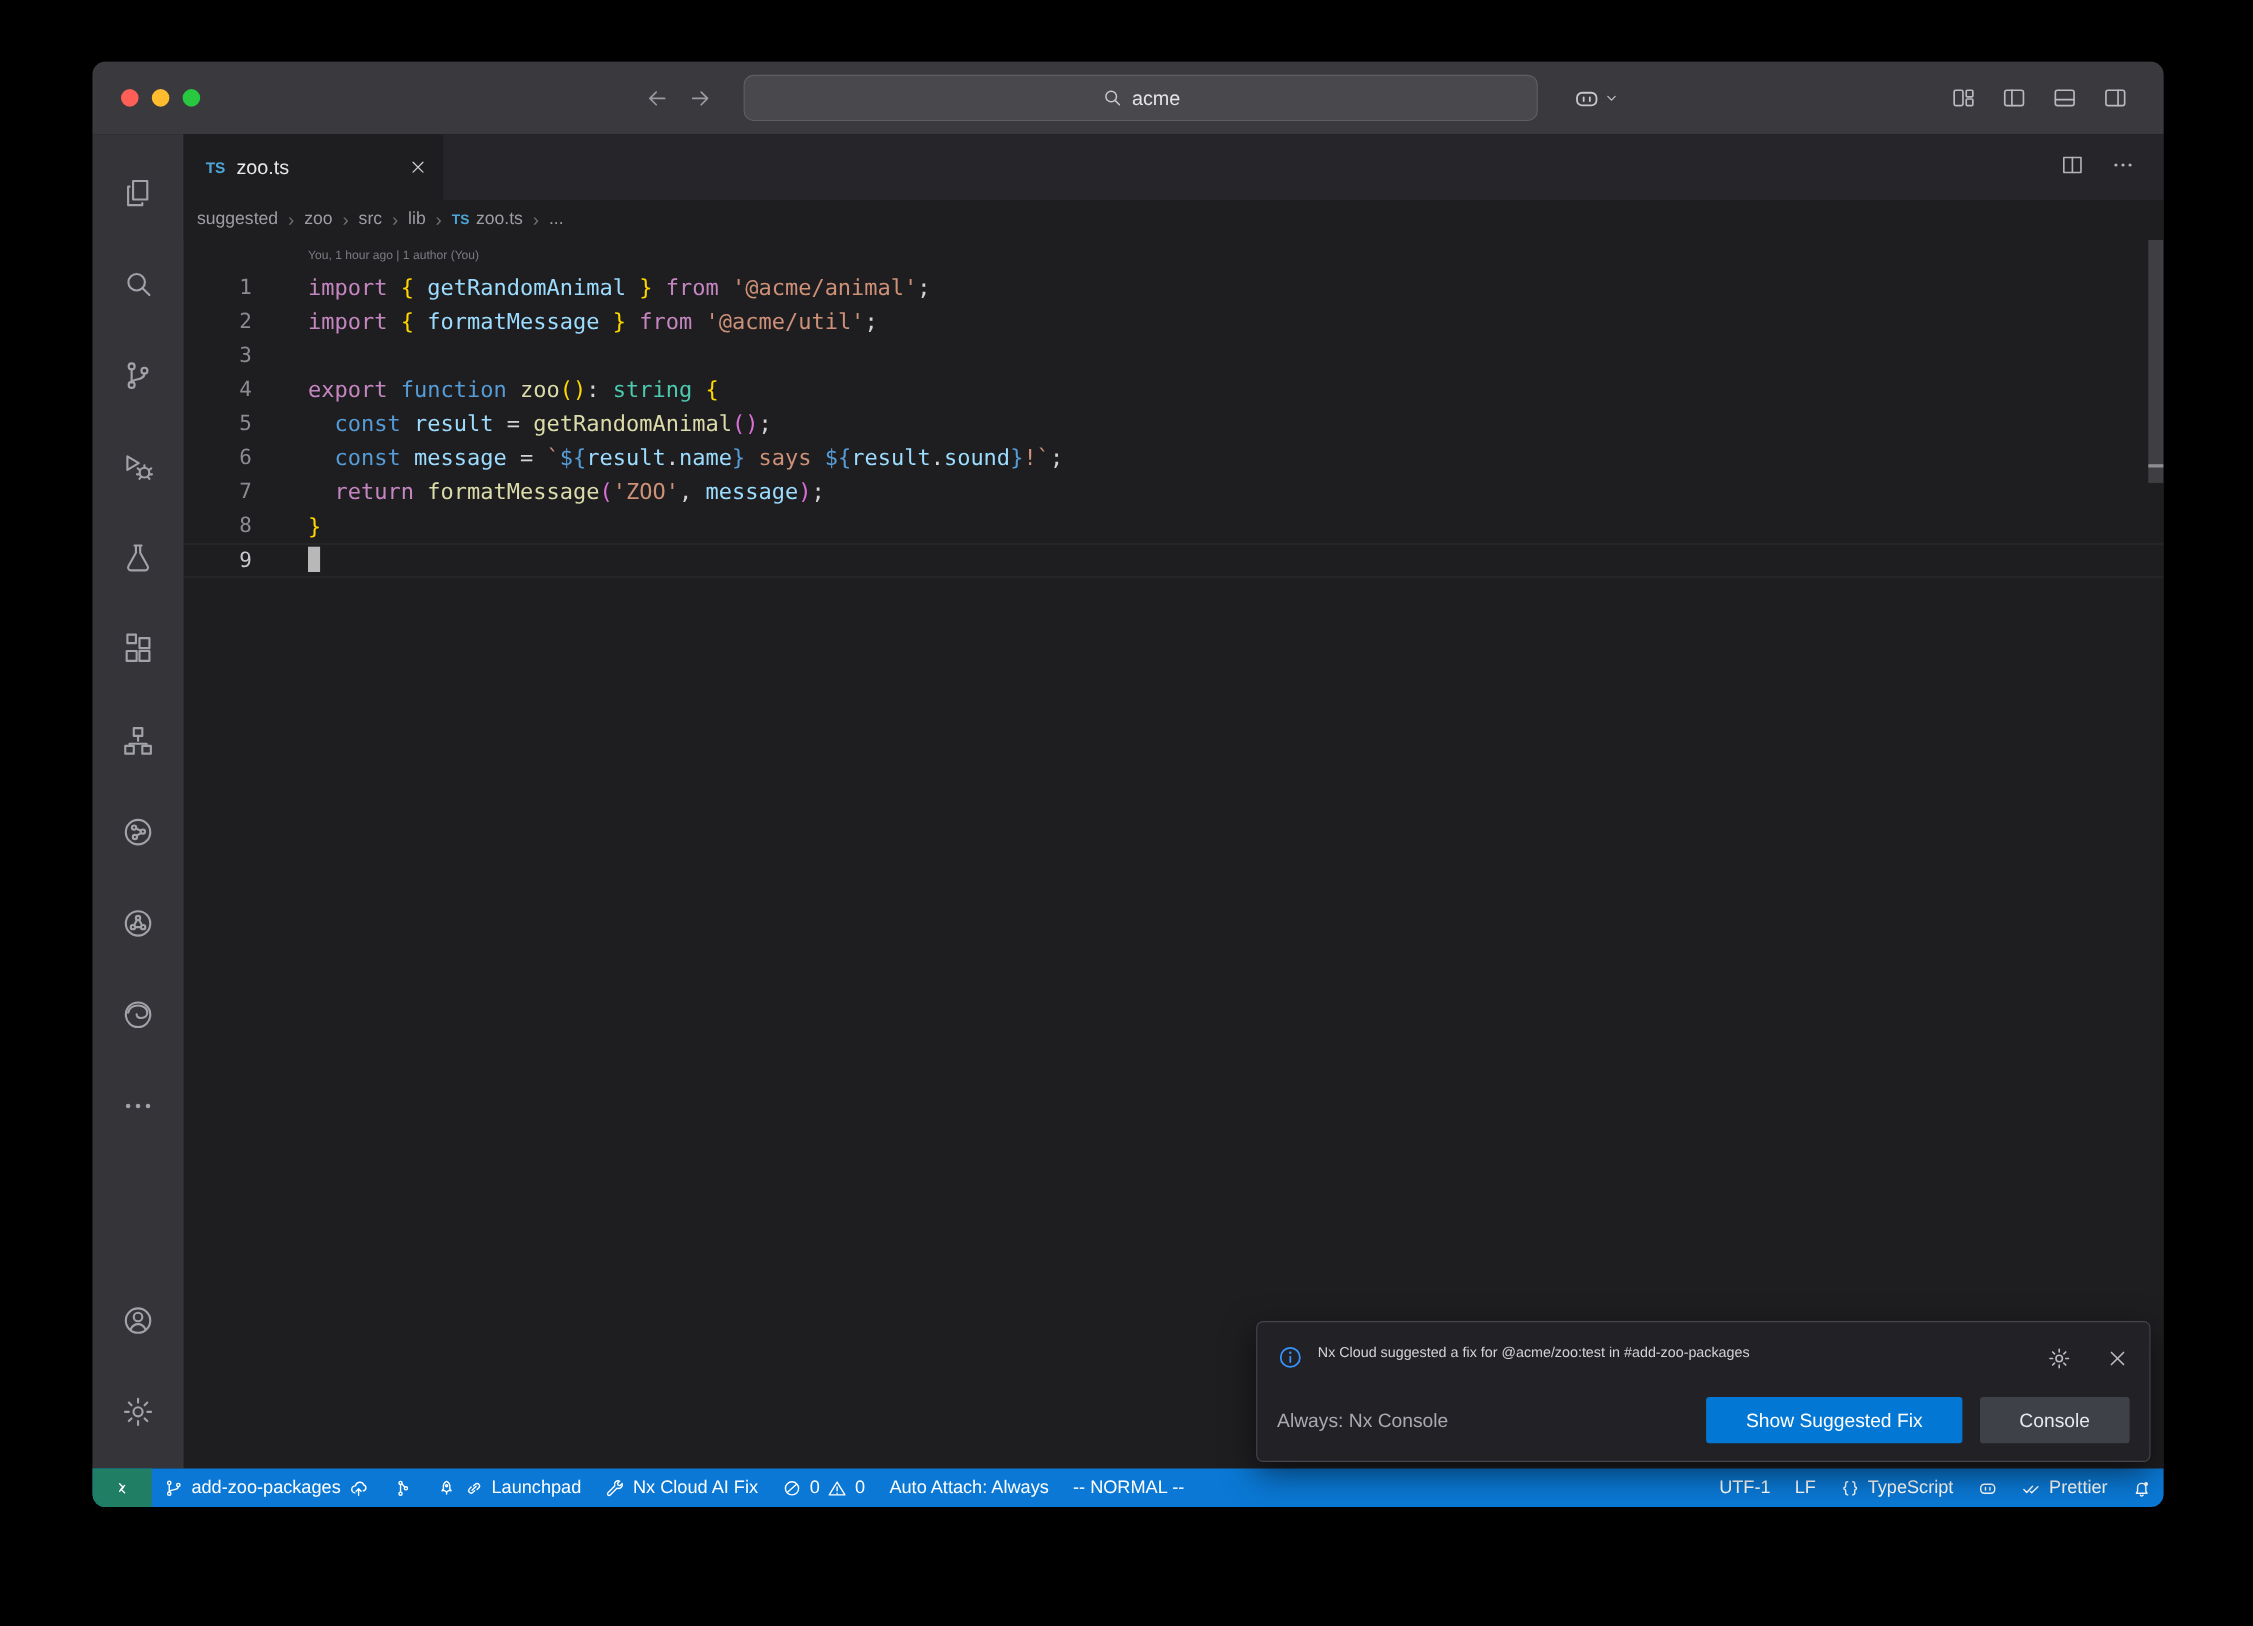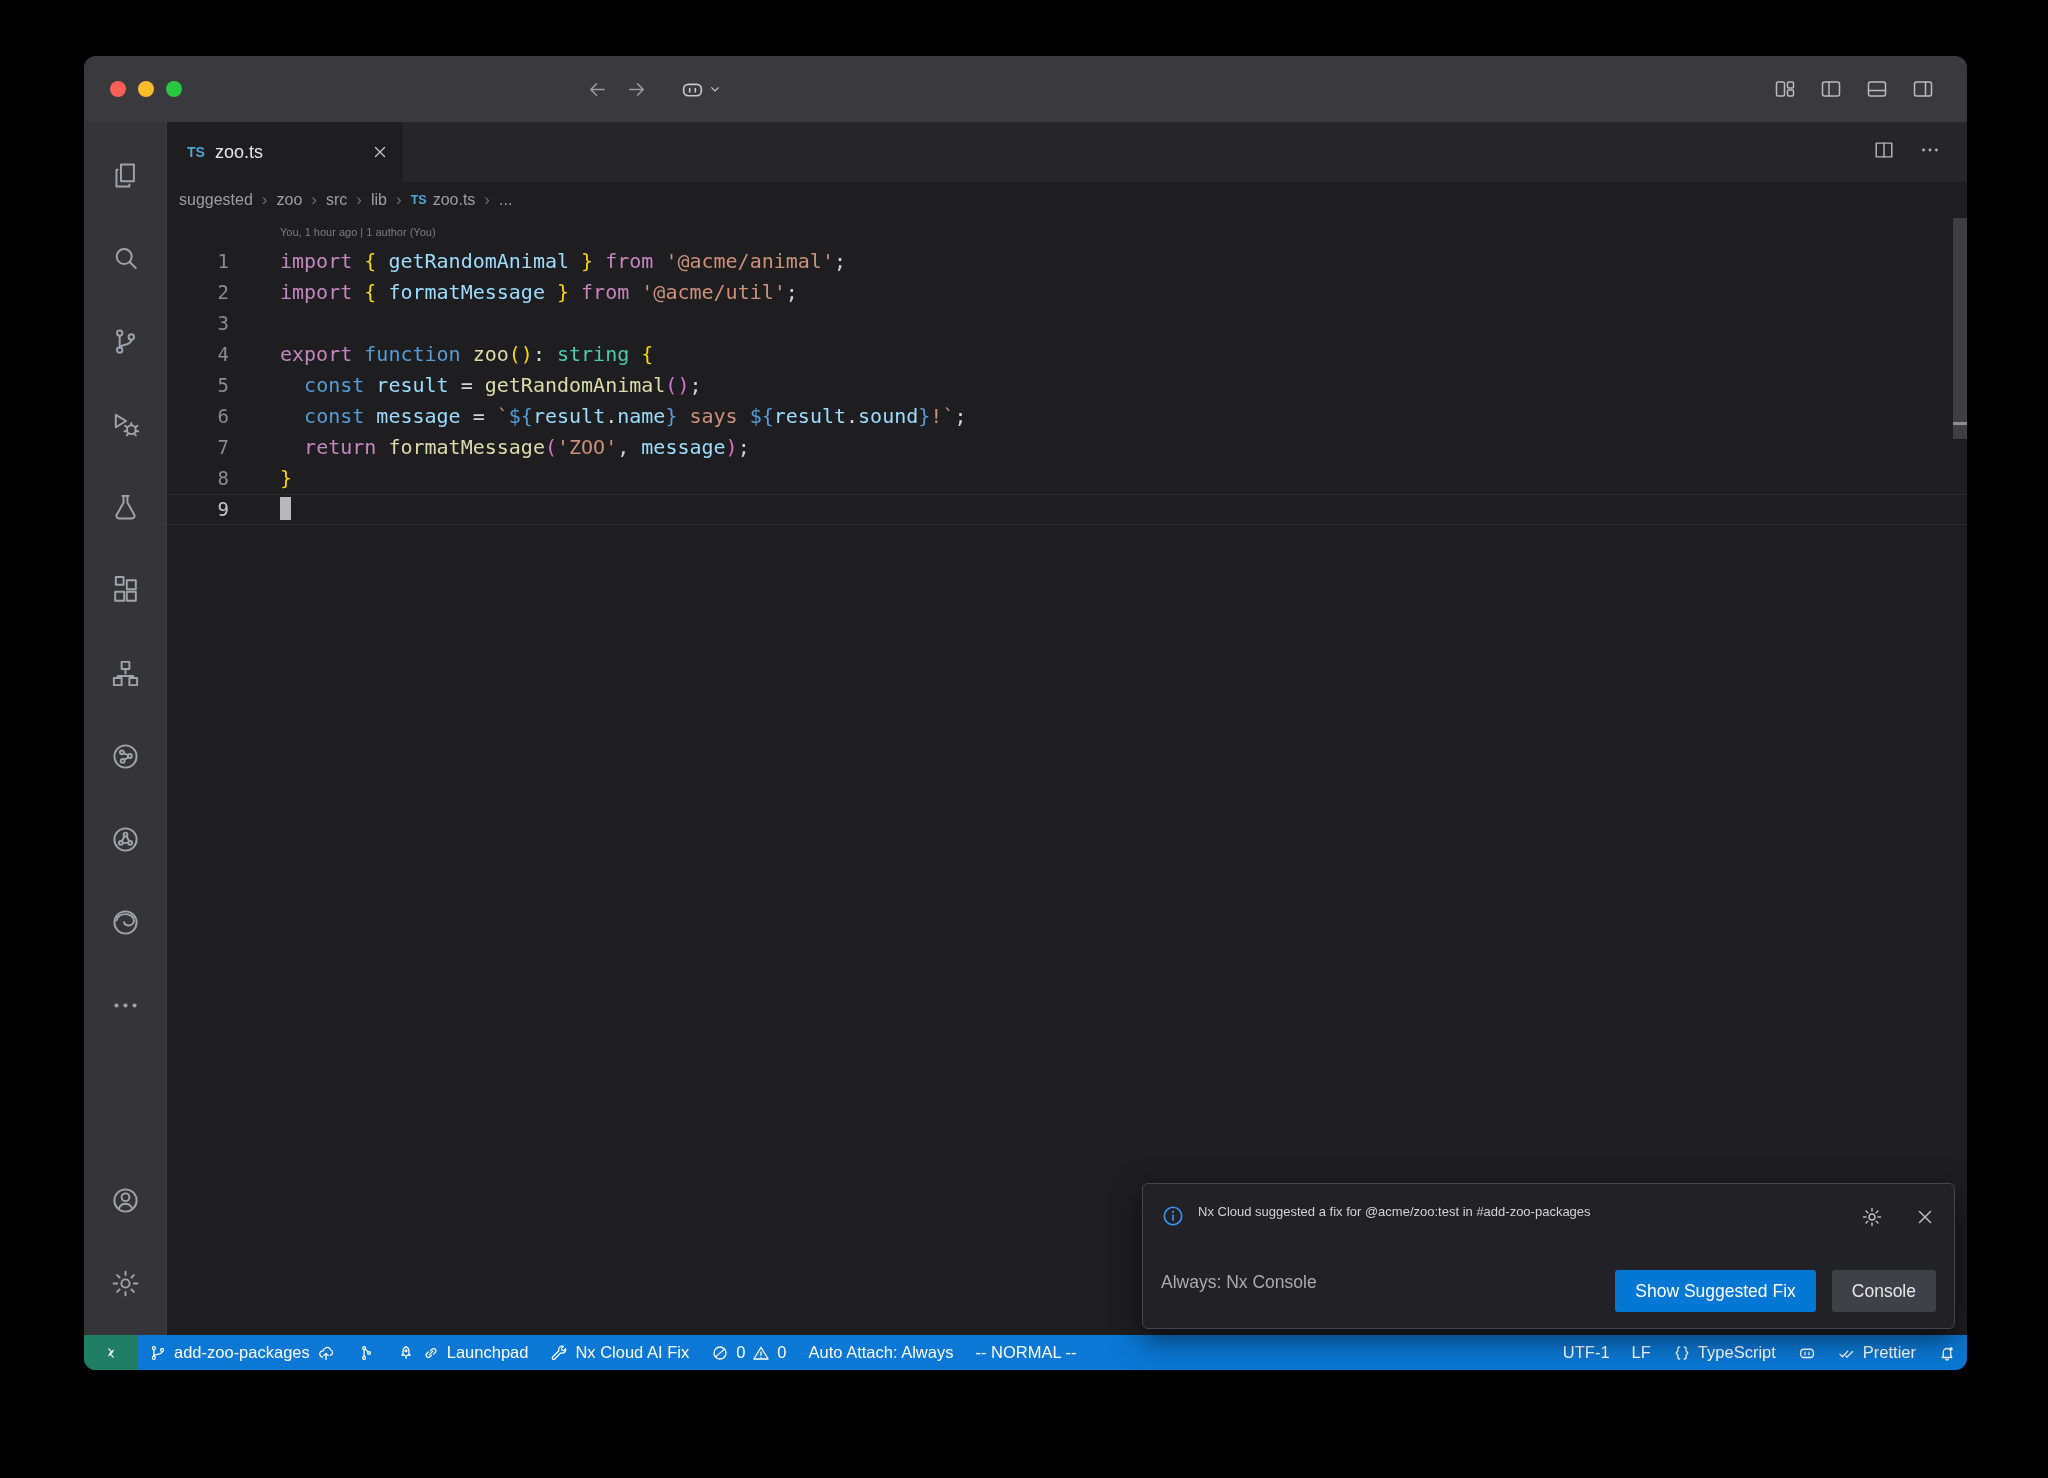--- a/index.html
+++ b/index.html
@@ -75,22 +75,22 @@
   .toast-top{display:flex;gap:13px;align-items:flex-start;}
   .toast-icn{display:inline-flex;margin-top:2px;}
   .toast-icn .ic{width:24px;height:24px;}
   .toast-msg{max-width:565px;font-size:13px;line-height:1.55;color:#d3d3d7;}
   .toast-spacer{flex:1;}
   .toast-ctl{display:inline-flex;color:#bbbbc1;margin-top:4px;}
   .toast-ctl .ic{width:22px;height:22px;}
   .toast-ctl + .toast-ctl{margin-left:18px;}
   .toast-bottom{display:flex;align-items:center;margin-top:24px;}
   .toast-source{flex:1;font-size:17.5px;color:#a9a9af;}
-  .btn{height:42px;padding:0 20px;border:none;border-radius:3px;font-size:17.5px;
-    font-family:inherit;color:#fff;cursor:pointer;margin-top:18px;}
+  .btn{height:42px;padding:0 36px;border:none;border-radius:3px;font-size:17.5px;
+    font-family:inherit;color:#fff;cursor:pointer;}
   .btn.secondary{background:#3e4148;color:#e7e7eb;margin-left:16px;}
 </style>
 </head>
 <body>
 
 <div class="stage">
   <div class="window">
 
     <div class="titlebar">
       <div class="traffic">
@@ -103,20 +103,29 @@
             <svg viewBox="0 0 24 24" class="ic">
               <path d="M19 12H5.5M11 6l-6 6 6 6"></path>
             </svg>
           </span>
           <span class="icon">
             <svg viewBox="0 0 24 24" class="ic">
               <path d="M5 12h13.5M13 6l6 6-6 6"></path>
             </svg>
           </span>
         </div>
+      <div class="searchbox">
+          <span class="icon">
+            <svg viewBox="0 0 24 24" class="ic">
+              <circle cx="11" cy="10.5" r="5.8"></circle>
+              <path d="M15.2 14.7L20 19.5"></path>
+            </svg>
+          </span>
+        <span class="search-text">acme</span>
+      </div>
       <div class="copilot-menu">
           <span class="icon">
             <svg viewBox="0 0 24 24" class="ic">
               <rect x="3.5" y="7" width="17" height="11" rx="4.5"></rect>
               <path d="M9.3 11v3.2M14.7 11v3.2"></path>
             </svg>
           </span>
           <span class="icon">
             <svg viewBox="0 0 24 24" class="ic">
               <path d="M7 10l5 5 5-5"></path>

